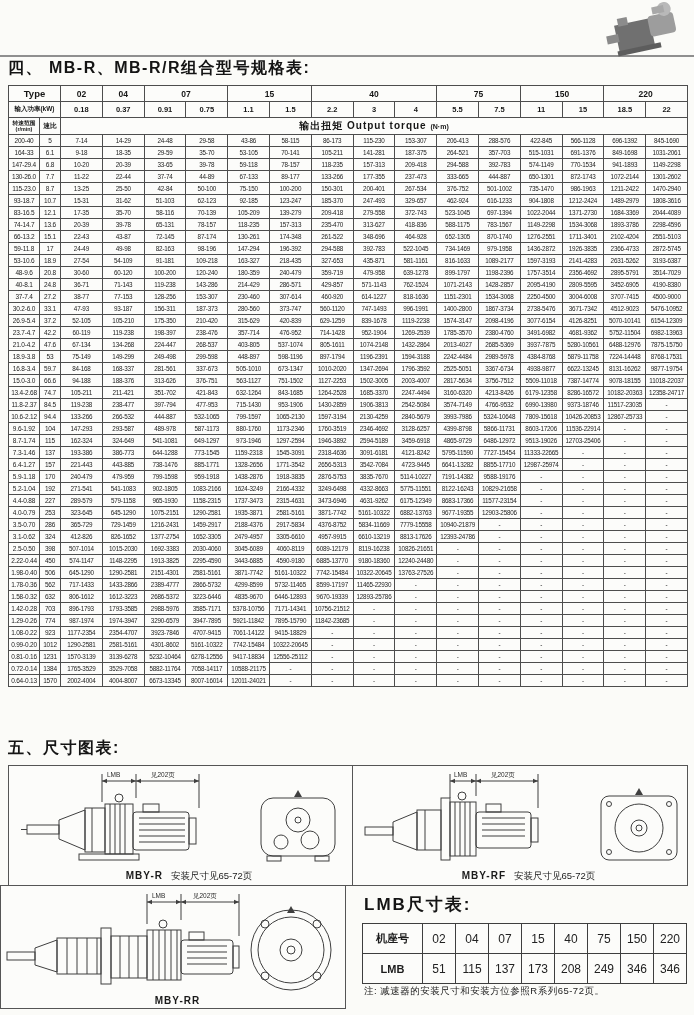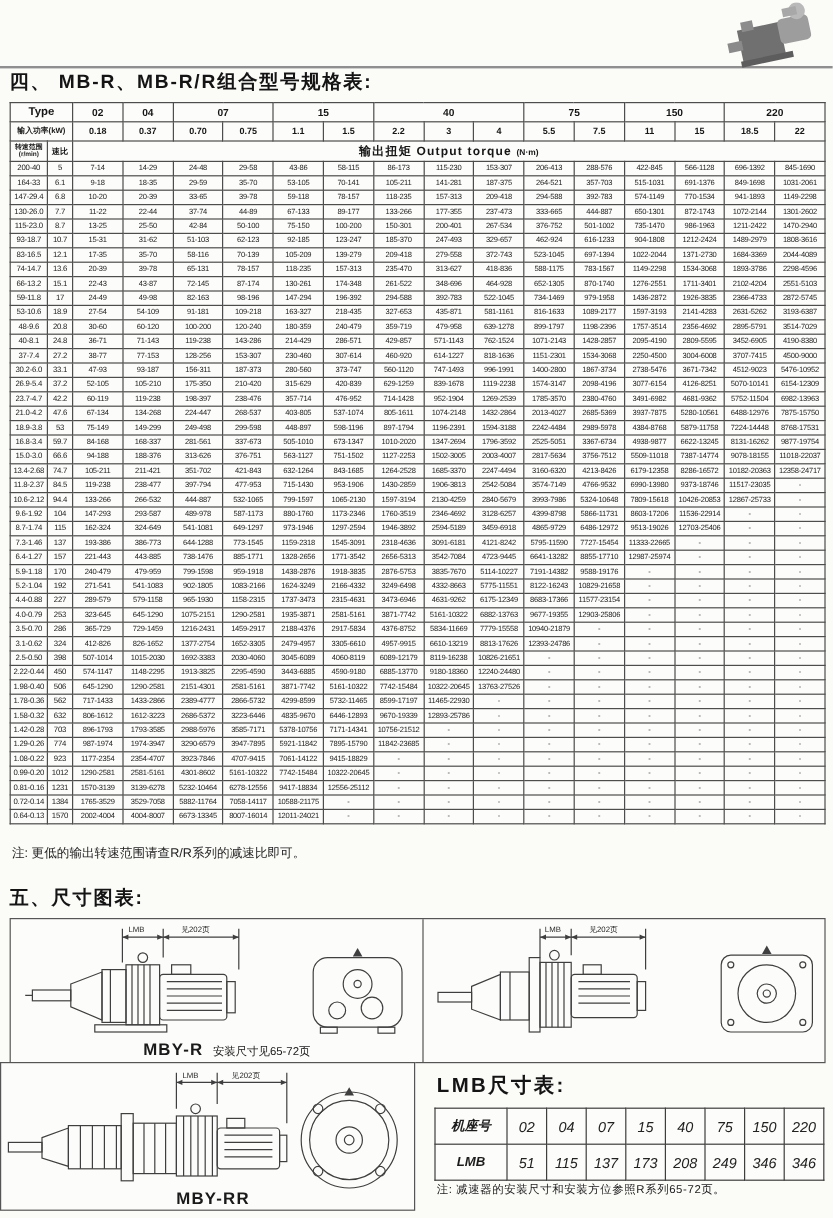--- a/index.html
+++ b/index.html
@@ -34,28 +34,28 @@
 
   
   .dimbox{position:absolute;border:1px solid #555;background:#fcfcfa;}
   #boxTop{left:8px;top:765px;width:678px;height:119px;}
   #boxBL{left:0;top:885px;width:344px;height:122px;}
   .panel{position:absolute;top:0;bottom:0;}
   .panel.left{left:0;width:343px;border-right:1px solid #555;}
   .panel.right{left:344px;right:0;}
   .drawing{position:absolute;left:0;top:2px;}
   .caption{position:absolute;bottom:2px;left:0;width:100%;text-align:center;font-size:9.5px;color:#1a1a1a;}
-  .caption b{letter-spacing:1px;margin-right:8px;font-size:14px;padding-left:17px;}
+  .caption b{letter-spacing:1px;margin-right:8px;font-size:10px;padding-left:17px;}
   .dimtext{font-size:6.5px;fill:#2a2a2a;font-family:"Liberation Sans","DejaVu Sans",sans-serif;}
 
   
   .lmb-area{position:absolute;left:362px;top:893px;width:326px;}
   .lmb-title{font-size:17px;font-weight:bold;letter-spacing:2px;margin:0 0 7px 2px;color:#141414;}
   table.lmb{border-collapse:collapse;table-layout:fixed;width:324px;background:#fcfcfa;}
-  .lmb th,.lmb td{border:1px solid #3e3e3e;text-align:center;vertical-align:middle;padding:0;overflow:hidden;font-style:italic;}
+  .lmb th,.lmb td{border:1px solid #3e3e3e;text-align:center;vertical-align:middle;padding:0;overflow:hidden;}
   .lmb .lab{font-size:11px;font-weight:bold;height:29px;}
   .lmb td{font-size:12px;height:29px;color:#222;}
   .lmb-note{font-size:9.5px;margin-top:1px;margin-left:2px;color:#222;letter-spacing:0.5px;}
   svg{display:block;}
 </style>
 </head>
 <body>
 
 <div class="page">
 
@@ -105,21 +105,21 @@
             <th colspan="2">15</th>
             <th colspan="3">40</th>
             <th colspan="2">75</th>
             <th colspan="2">150</th>
             <th colspan="2">220</th>
           </tr>
           <tr>
             <th colspan="2" class="power-lab">输入功率(kW)</th>
             <th class="power-val">0.18</th>
             <th class="power-val">0.37</th>
-            <th class="power-val">0.70</th>
+            <th class="power-val">0.91</th>
             <th class="power-val">0.75</th>
             <th class="power-val">1.1</th>
             <th class="power-val">1.5</th>
             <th class="power-val">2.2</th>
             <th class="power-val">3</th>
             <th class="power-val">4</th>
             <th class="power-val">5.5</th>
             <th class="power-val">7.5</th>
             <th class="power-val">11</th>
             <th class="power-val">15</th>
@@ -1005,21 +1005,20 @@
             <td class="tq">-</td>
             <td class="tq">-</td>
             <td class="tq">-</td>
             <td class="tq">-</td>
             <td class="tq">-</td>
           </tr>
         </tbody>
       </table>
     </div>
 
-  <div class="note-line" id="note1">注: 更低的输出转速范围请查R/R系列的减速比即可。</div>
 
   <h2 class="sec-title" id="sec5Title">五、尺寸图表:</h2>
 
   <div class="dimbox" id="boxTop">
     <div class="panel left">
       <svg class="drawing" width="340" height="100" viewBox="0 0 340 100">
         <g stroke="#3f3f3f" stroke-width="1" fill="none">
           <line x1="93" y1="6" x2="93" y2="34"></line>
             <line x1="127" y1="6" x2="127" y2="30"></line>
             <line x1="190" y1="6" x2="190" y2="40"></line>
@@ -1101,20 +1100,23 @@
             <circle cx="316" cy="84" r="2.5"></circle>
         </g>
         <path d="M286 20 l-4 7 h8 z" fill="#3f3f3f"></path>
         <path d="M97 13 l5 -2.2 v4.4 z" fill="#3f3f3f"></path>
           <path d="M123 13 l-5 -2.2 v4.4 z" fill="#3f3f3f"></path>
         <path d="M123 13 l5 -2.2 v4.4 z" fill="#3f3f3f"></path>
           <path d="M185 13 l-5 -2.2 v4.4 z" fill="#3f3f3f"></path>
         <text x="101" y="9" class="dimtext">LMB</text>
         <text x="138" y="9" class="dimtext">见202页</text>
       </svg>
+      <div class="caption">
+        <b>MBY-RF</b><span>安装尺寸见65-72页</span>
+      </div>
     </div>
   </div>
 
   <div class="dimbox" id="boxBL">
     <svg class="drawing" width="342" height="104" viewBox="0 0 342 104">
       <g stroke="#3f3f3f" stroke-width="1" fill="none">
         <line x1="146" y1="6" x2="146" y2="36"></line>
           <line x1="180" y1="6" x2="180" y2="32"></line>
           <line x1="238" y1="6" x2="238" y2="48"></line>
         <line x1="146" y1="14" x2="180" y2="14"></line>

